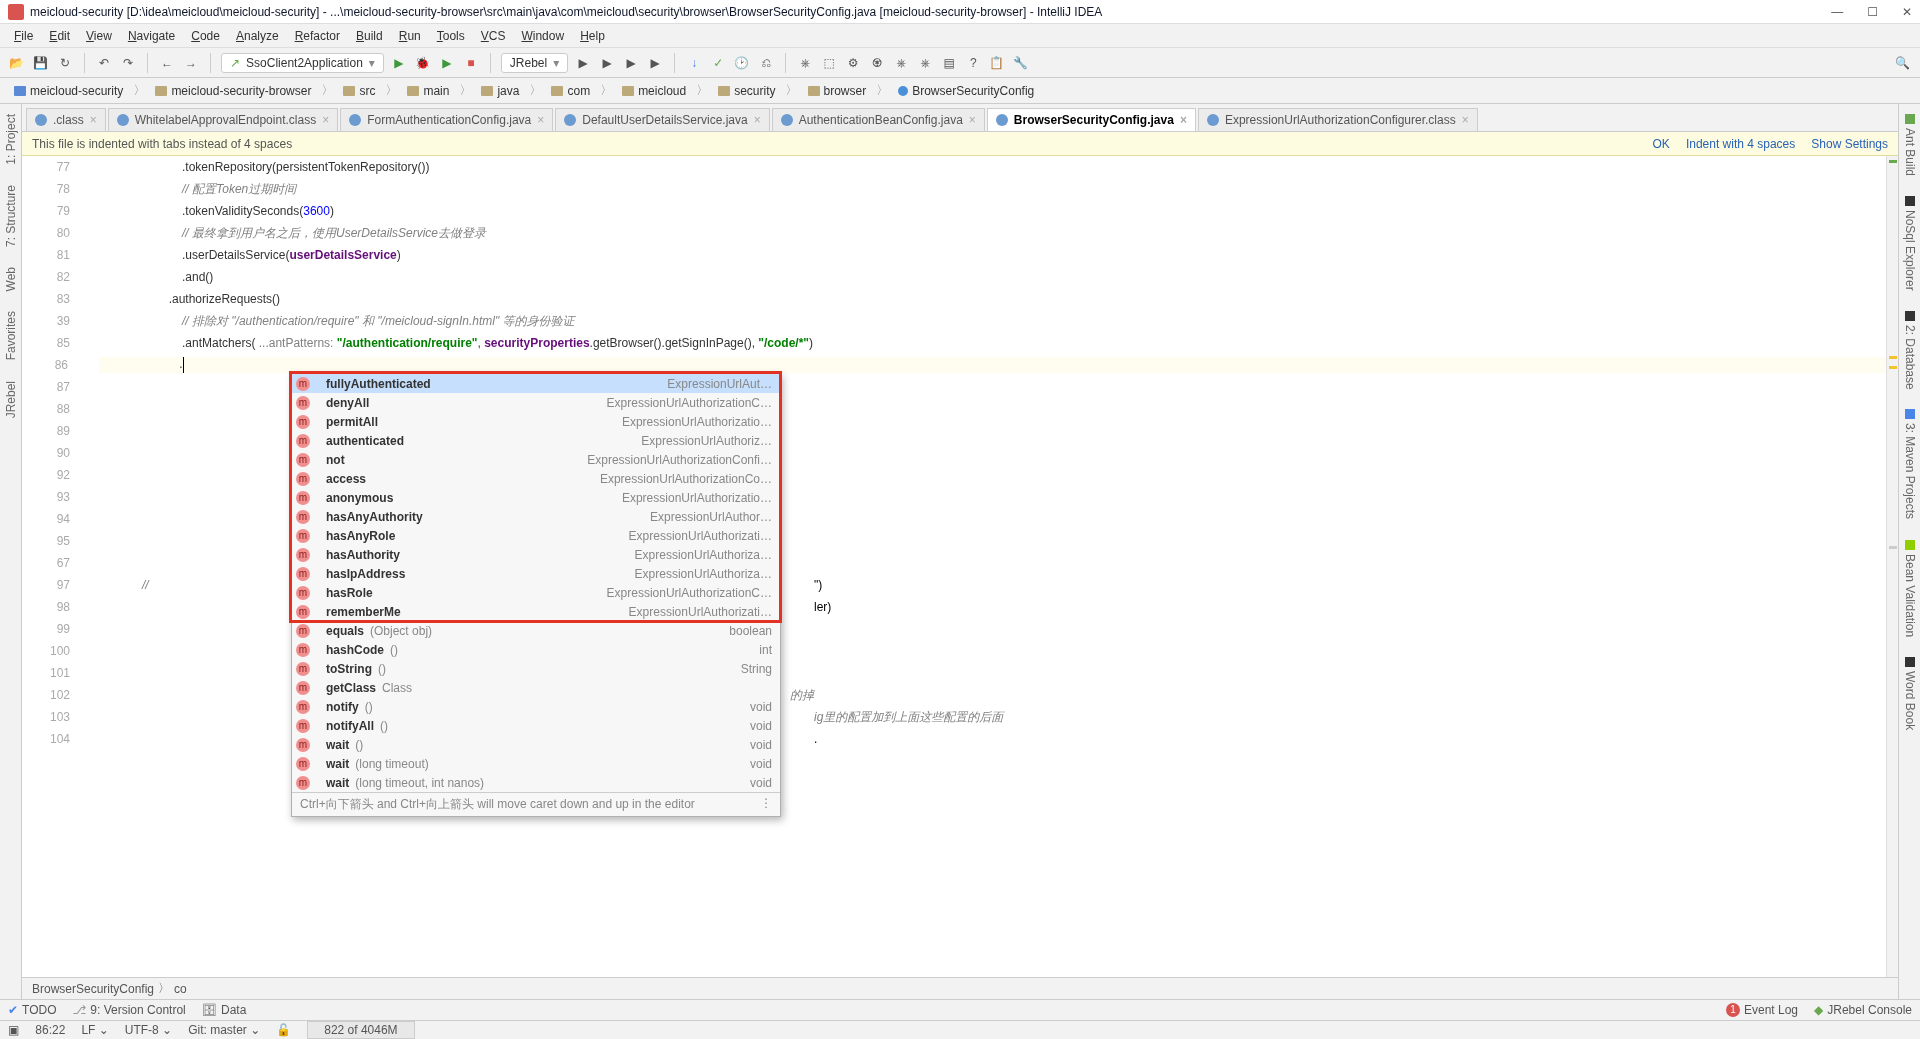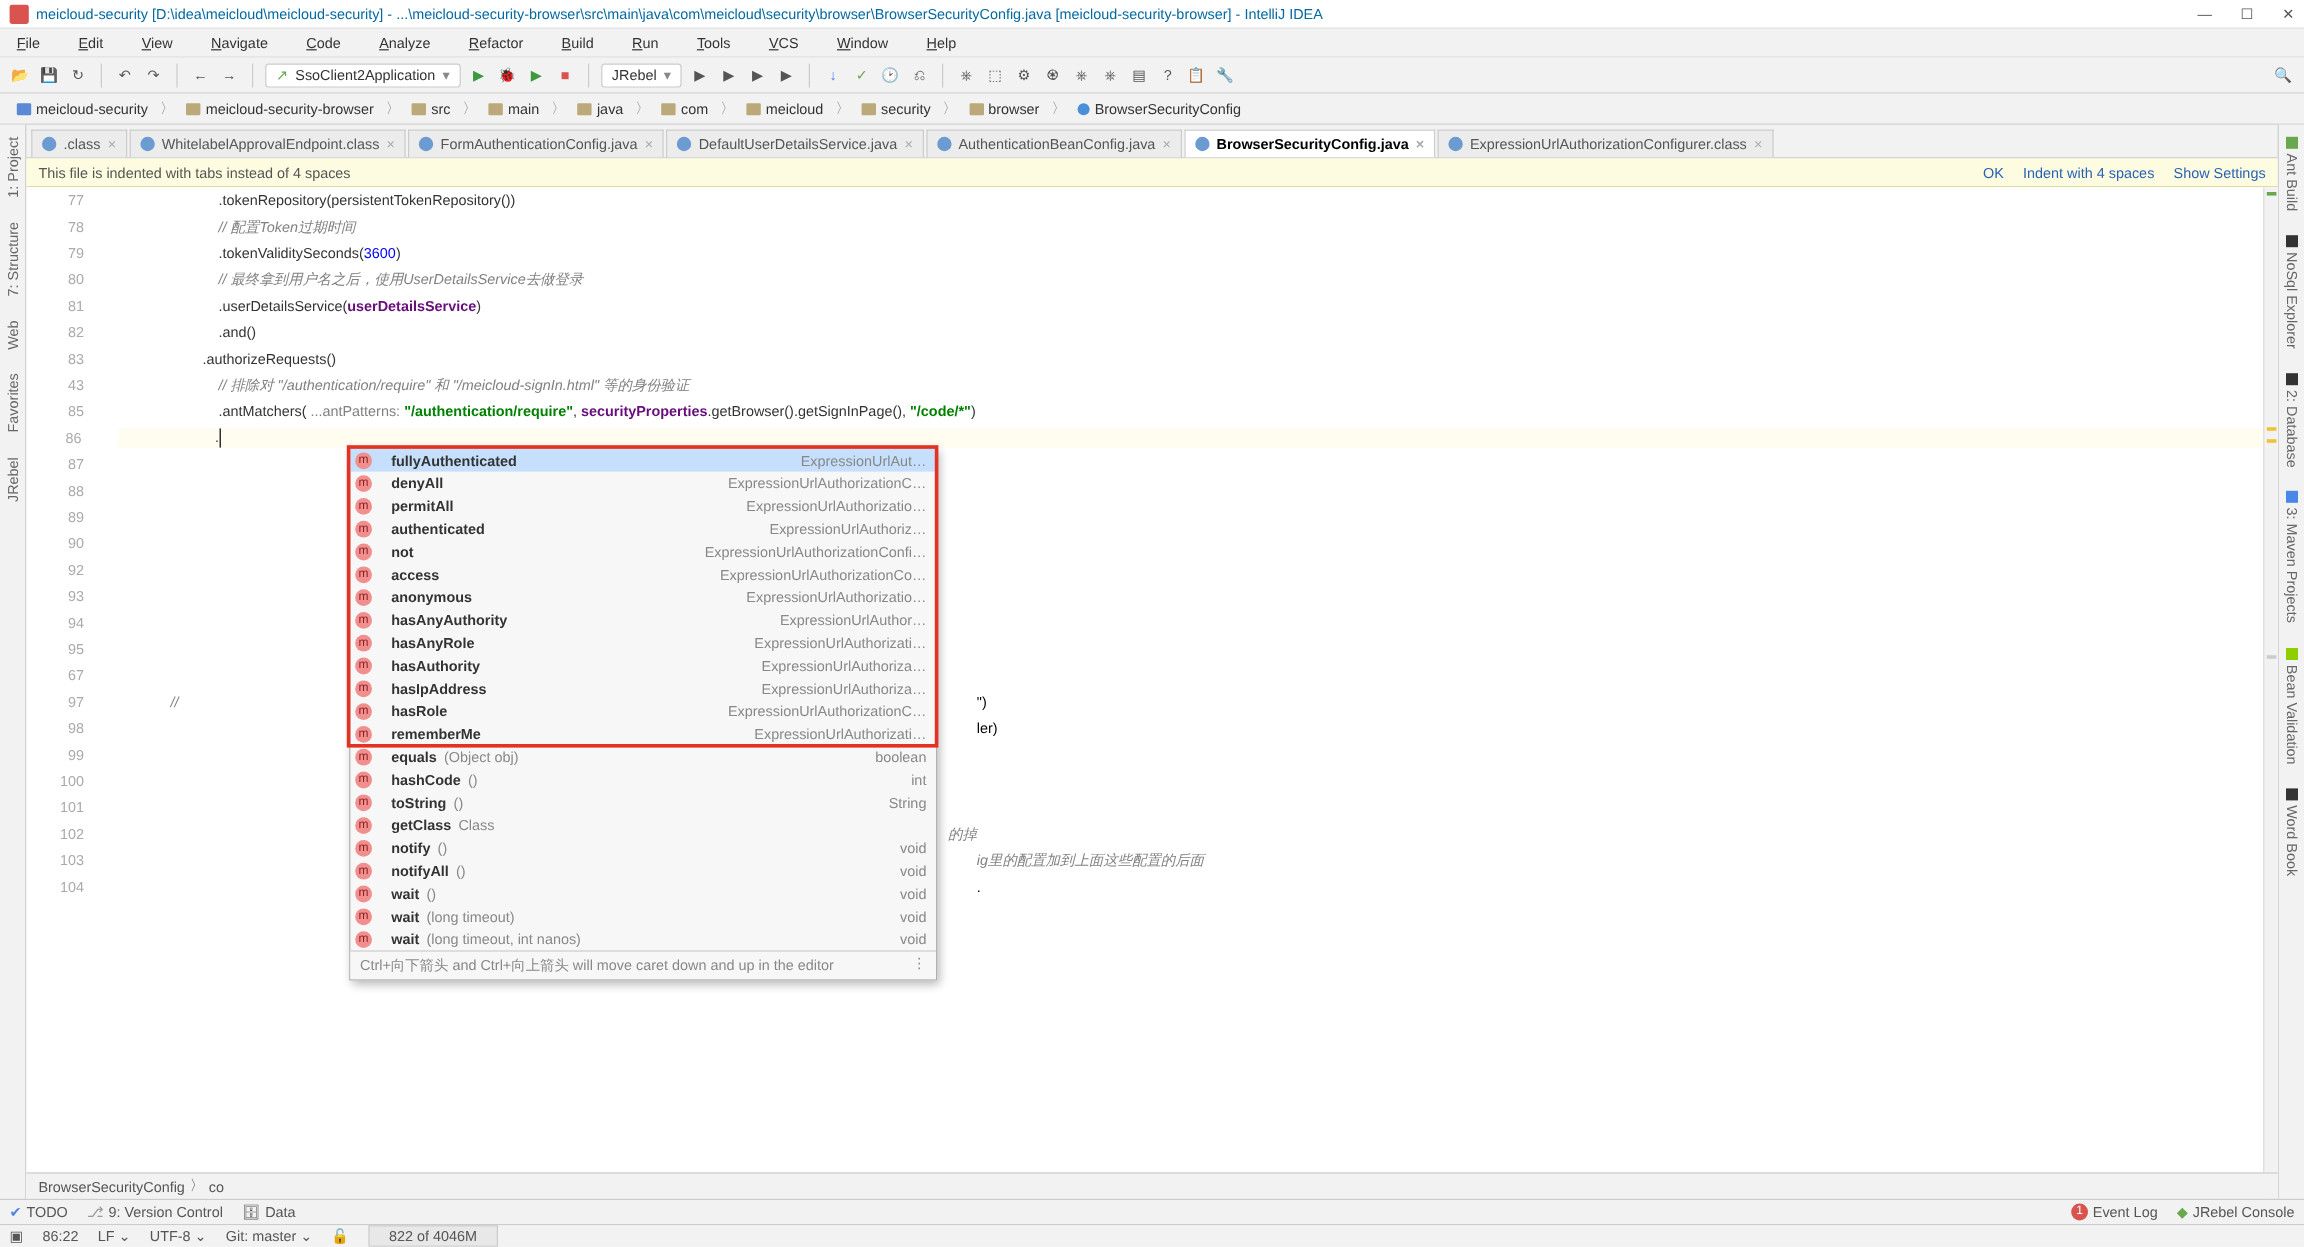--- a/index.html
+++ b/index.html
@@ -1,24 +1,24 @@
 <!DOCTYPE html>
 <html><head>
 <meta charset="utf-8">
 <style>
 * { margin: 0; padding: 0; box-sizing: border-box; font-family: "Segoe UI", Arial, sans-serif; font-size: 12px; }
 body { background: #f2f2f2; width: 1920px; height: 1039px; overflow: hidden; position: relative; }
 
 .titlebar { height: 24px; background: #fff; display: flex; align-items: center; padding: 0 8px; border-bottom: 1px solid #ddd; }
 .titlebar .app-icon { width: 16px; height: 16px; background: #d9534f; border-radius: 2px; margin-right: 6px; }
-.titlebar .title { color: #0369a1; flex: 1; }
+.titlebar .title { color: #0f172a; flex: 1; }
 .titlebar .win-controls { display: flex; gap: 24px; }
 .titlebar .win-controls span { color: #555; cursor: pointer; }
 
-.menubar { height: 24px; background: #f2f2f2; display: flex; align-items: center; padding: 0 8px; gap: 20px; border-bottom: 1px solid #ddd; }
+.menubar { height: 24px; background: #f2f2f2; display: flex; align-items: center; padding: 0 8px; gap: 4px; border-bottom: 1px solid #ddd; }
 .menubar .menu-item { padding: 2px 6px; color: #333; cursor: pointer; }
 .menubar .menu-item u { text-decoration: underline; }
 
 .toolbar { height: 30px; background: #f2f2f2; display: flex; align-items: center; padding: 0 8px; gap: 6px; border-bottom: 1px solid #ccc; }
 .tb-icon { width: 18px; height: 18px; cursor: pointer; display: inline-flex; align-items: center; justify-content: center; color: #555; }
 .tb-sep { width: 1px; height: 20px; background: #ccc; margin: 0 4px; }
 .combo { background: #fff; border: 1px solid #ccc; border-radius: 3px; padding: 2px 8px; display: flex; align-items: center; gap: 6px; color: #333; }
 .combo .chev { color: #888; }
 .search-icon { margin-left: auto; color: #888; }
 
@@ -313,21 +313,21 @@
       <div class="gutter">82</div>
       <div class="gmark"></div>
       <div class="code">                        .and()</div>
     </div>
     <div class="line">
       <div class="gutter">83</div>
       <div class="gmark"></div>
       <div class="code">                    .authorizeRequests()</div>
     </div>
     <div class="line">
-      <div class="gutter">43</div>
+      <div class="gutter">39</div>
       <div class="gmark"></div>
       <div class="code">                        <span class="k-cmt">// 排除对 "/authentication/require" 和 "/meicloud-signIn.html" 等的身份验证</span></div>
     </div>
     <div class="line">
       <div class="gutter">85</div>
       <div class="gmark"></div>
       <div class="code">                        .antMatchers( <span class="k-hint">...antPatterns:</span> <span class="k-str">"/authentication/require"</span>, <span class="k-id">securityProperties</span>.getBrowser().getSignInPage(), <span class="k-str">"/code/*"</span>)</div>
     </div>
     <div class="line">
       <div class="gutter">86</div>

